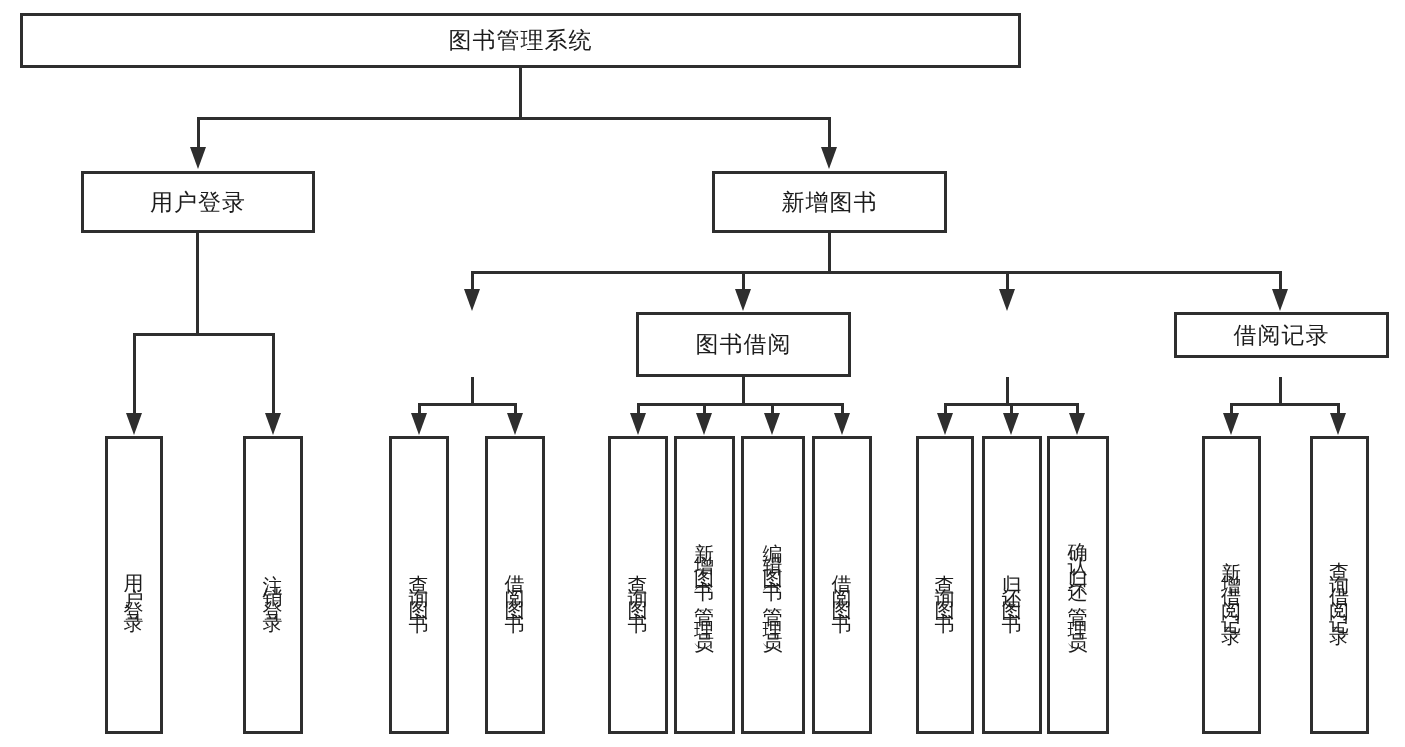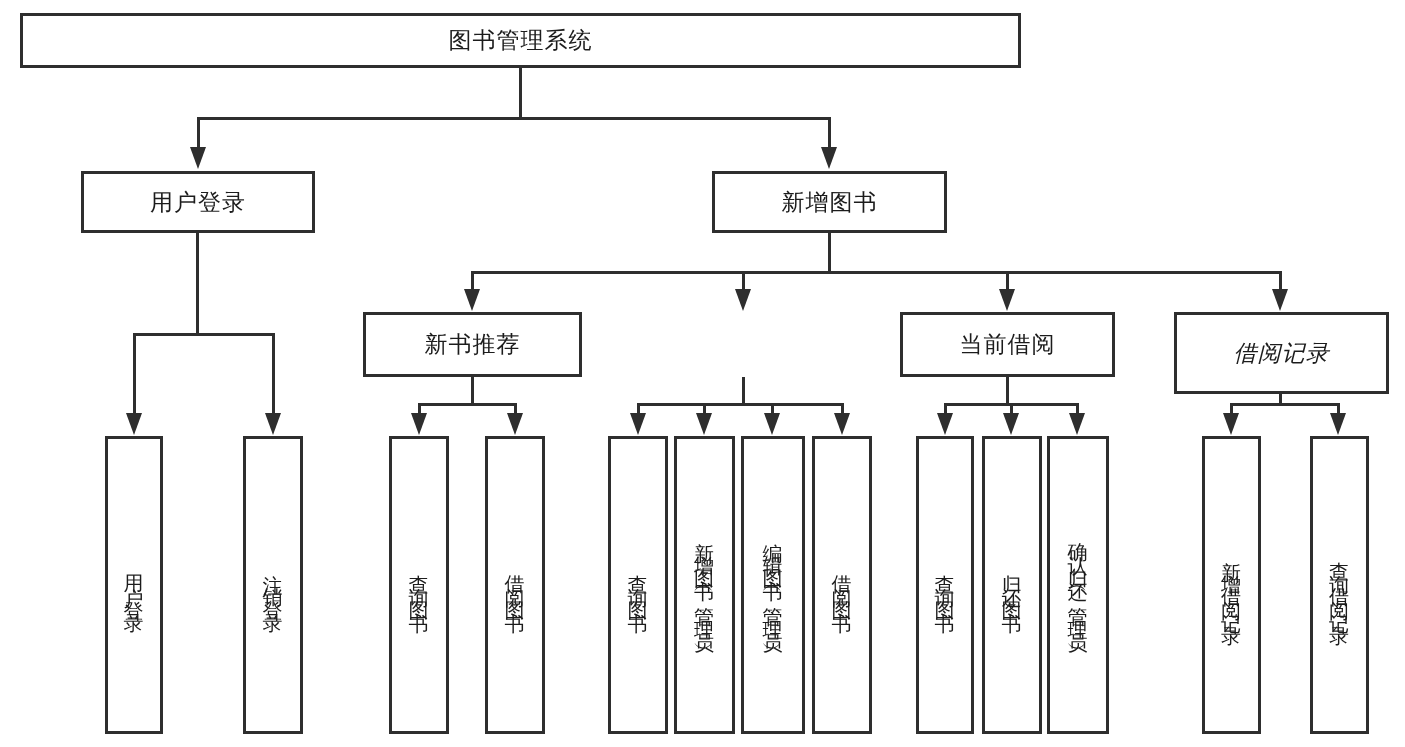--- a/index.html
+++ b/index.html
@@ -62,23 +62,22 @@
   <div class="hl" style="left:471px;top:271px;width:811px;"></div>
   <div class="vl" style="left:471px;top:271px;height:21px;"></div>
   <div class="vl" style="left:742px;top:271px;height:21px;"></div>
   <div class="vl" style="left:1006px;top:271px;height:21px;"></div>
   <div class="vl" style="left:1279px;top:271px;height:21px;"></div>
   <div class="arr" style="left:464px;top:289px;"></div>
   <div class="arr" style="left:735px;top:289px;"></div>
   <div class="arr" style="left:999px;top:289px;"></div>
   <div class="arr" style="left:1272px;top:289px;"></div>
 
-  <div class="box" style="left:363px;top:312px;width:219px;height:65px;">新书推荐</div>
-  <div class="box" style="left:900px;top:312px;width:215px;height:65px;">当前借阅</div>
-  <div class="box" style="left:1174px;top:312px;width:215px;height:82px;font-style:italic;">借阅记录</div>
+  <div class="box" style="left:636px;top:312px;width:215px;height:65px;">图书借阅</div>
+  <div class="box" style="left:1174px;top:312px;width:215px;height:46px;">借阅记录</div>
 
   <div class="vl" style="left:471px;top:377px;height:29px;"></div>
   <div class="hl" style="left:418px;top:403px;width:99px;"></div>
   <div class="vl" style="left:418px;top:403px;height:14px;"></div>
   <div class="vl" style="left:514px;top:403px;height:14px;"></div>
   <div class="arr" style="left:411px;top:413px;"></div>
   <div class="arr" style="left:507px;top:413px;"></div>
 
   <div class="vl" style="left:742px;top:377px;height:29px;"></div>
   <div class="hl" style="left:637px;top:403px;width:207px;"></div>

